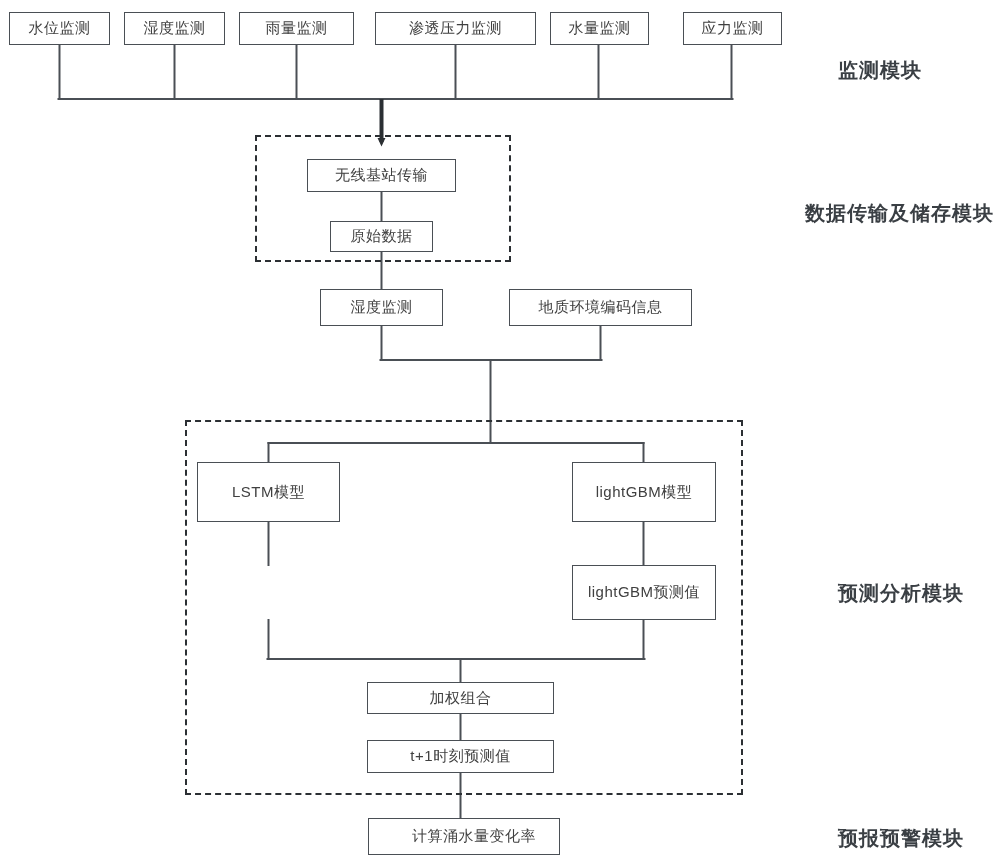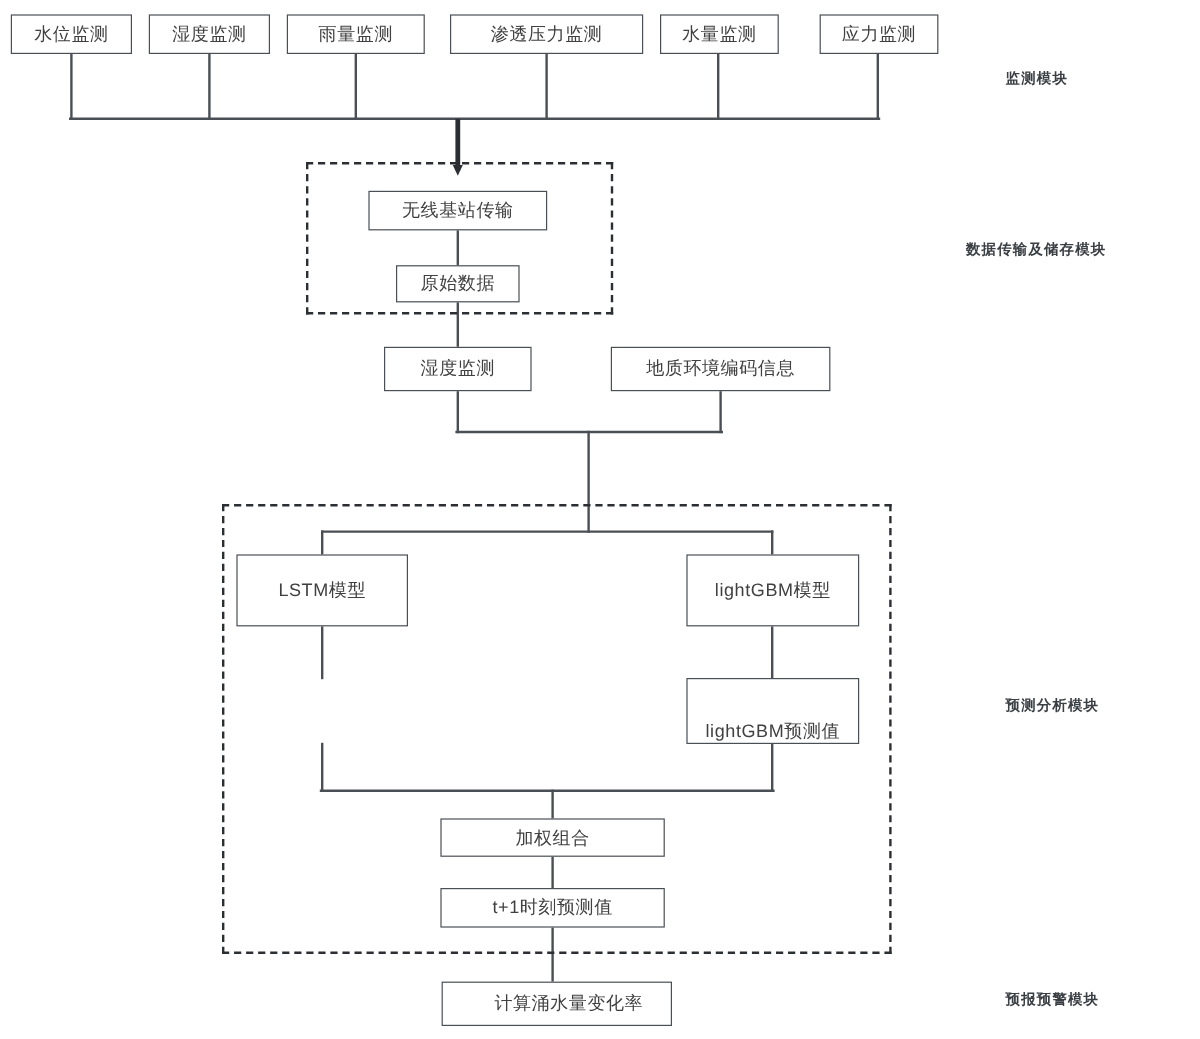--- a/index.html
+++ b/index.html
@@ -39,21 +39,21 @@
   }
   .dashed-group {
     position: absolute;
     box-sizing: border-box;
     border: 2px dashed #2b2f33;
     background: transparent;
     z-index: 1;
   }
   .module-label {
     position: absolute;
-    font-size: 12px;
+    font-size: 20px;
     font-weight: bold;
     color: #3a3f44;
     letter-spacing: 1px;
     white-space: nowrap;
     z-index: 4;
   }
 </style>
 </head>
 <body>
 
@@ -145,21 +145,21 @@
   <div class="node" style="left:509px; top:289px; width:183px; height:37px;">
     <span>地质环境编码信息</span>
   </div>
 
   <div class="node" style="left:197px; top:462px; width:143px; height:60px;">
     <span>LSTM模型</span>
   </div>
   <div class="node" style="left:572px; top:462px; width:144px; height:60px;">
     <span>lightGBM模型</span>
   </div>
-  <div class="node" style="left:572px; top:565px; width:144px; height:55px;align-items:flex-end;">
+  <div class="node" style="left:572px; top:565px; width:144px; height:55px;">
     <span>lightGBM预测值</span>
   </div>
   <div class="node" style="left:367px; top:682px; width:187px; height:32px;">
     <span>加权组合</span>
   </div>
   <div class="node" style="left:367px; top:740px; width:187px; height:33px;">
     <span>t+1时刻预测值</span>
   </div>
 
   <div class="node" style="left:368px; top:818px; width:192px; height:37px;padding-left:20px;">

